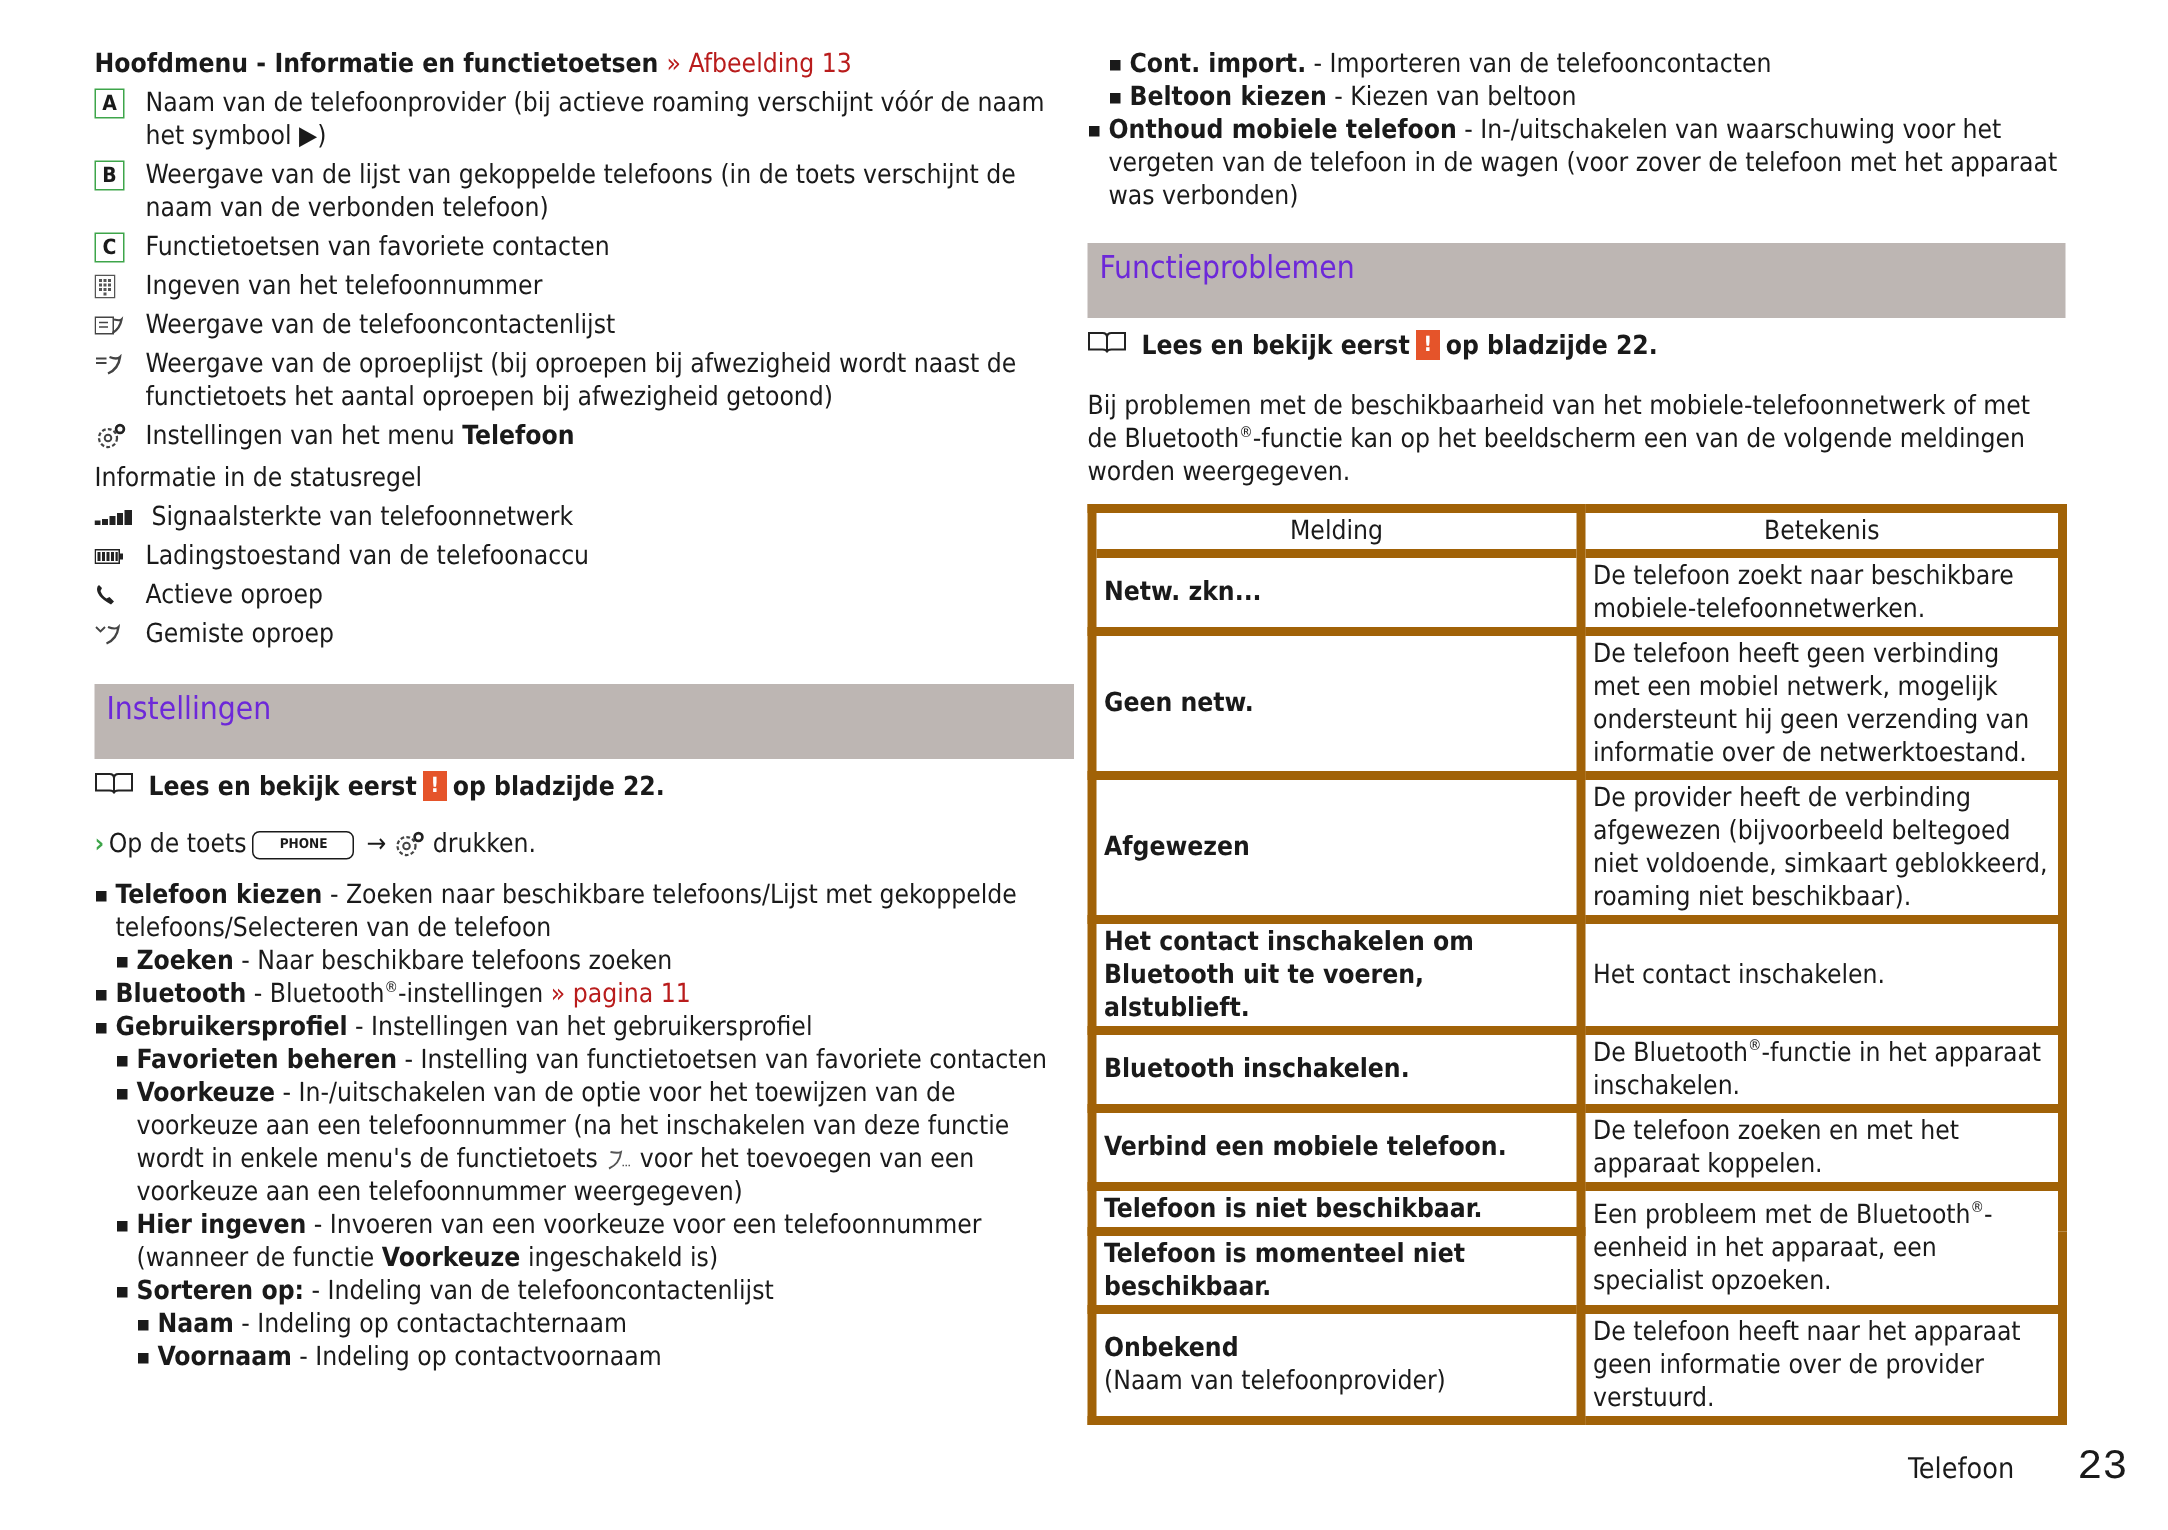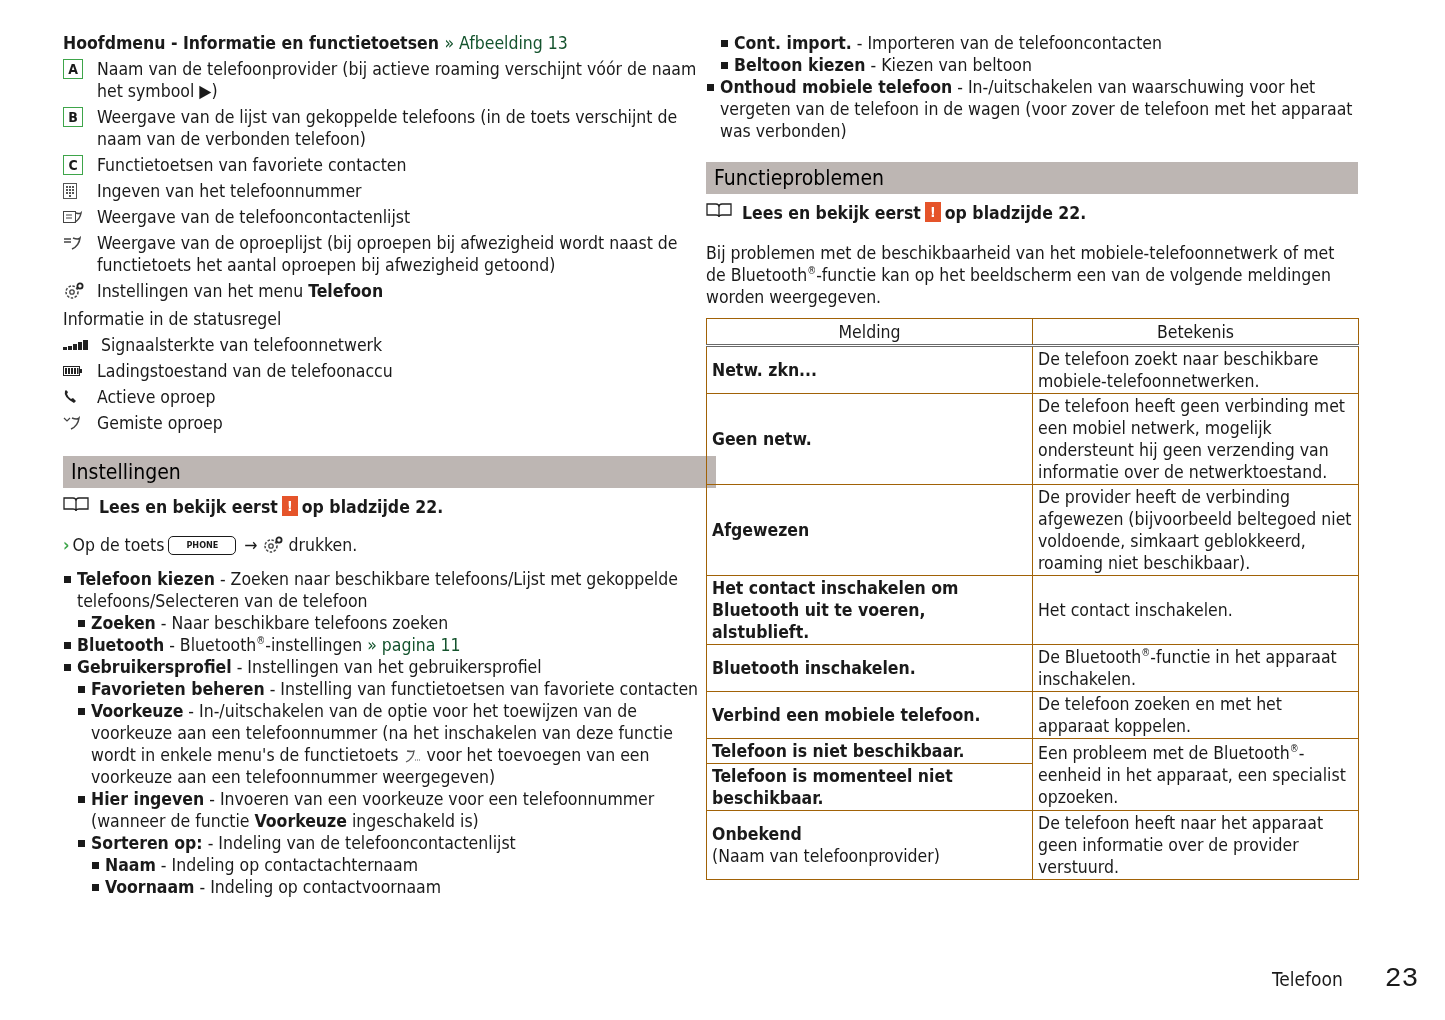--- a/index.html
+++ b/index.html
@@ -7,37 +7,37 @@
   body {
     font-family: "DejaVu Sans Condensed", "Liberation Sans Narrow", "DejaVu Sans", sans-serif;
     color: #1a1a1a;
     font-size: 17.5px;
     line-height: 22px;
     position: relative;
     font-stretch: condensed;
   }
   .col { position: absolute; top: 32px; }
   .col-left { left: 63px; width: 653px; }
-  .col-right { left: 706px; width: 652px; }
+  .col-right { left: 725px; width: 652px; }
   b, .bold { font-weight: bold; }
-  .green { color: #14532d; }
+  .green { color: #b91c1c; }
   .subhead { font-weight: normal; margin-bottom: 4px; }
   .legend-row { display: flex; align-items: flex-start; margin-bottom: 4px; }
   .legend-key { width: 34px; flex: 0 0 34px; display: flex; align-items: center; height: 22px; }
   .legend-key.wide { width: 38px; flex: 0 0 38px; }
   .letter-box {
     display: inline-flex; align-items: center; justify-content: center;
     width: 20px; height: 20px; border: 1.5px solid #3ea54a;
     font-size: 14px; font-weight: bold; color: #1a1a1a; line-height: 1;
   }
   .legend-text { flex: 1; }
   .icon svg { display: block; }
   .section-bar {
-    background: #bdb6b3; height: 32px; font-size: 21px; line-height: 33px;
-    padding-left: 8px; color: #000000;
+    background: #bdb6b3; height: 50px; font-size: 21px; line-height: 33px;
+    padding-left: 8px; color: #6d28d9;
   }
   .readfirst { display: flex; align-items: flex-start; font-weight: bold; margin-top: 8px; }
   .readfirst .book { margin-right: 10px; }
   .warn {
     display: inline-flex; align-items: center; justify-content: center;
     width: 16px; height: 20px; background: #e5542a; color: #fff;
     font-weight: bold; font-size: 14px; margin: 0 4px; line-height: 1;
   }
   .step { margin-top: 16px; display: flex; align-items: center; }
   .step .chev { color: #3ea54a; font-weight: bold; margin-right: 3px; }
@@ -50,21 +50,21 @@
   ul.menu li { position: relative; padding-left: 14px; }
   ul.menu li::before {
     content: ""; position: absolute; left: 1px; top: 8px; width: 7px; height: 7px; background: #1a1a1a;
   }
   ul.menu li.l2 { margin-left: 14px; }
   ul.menu li.l3 { margin-left: 28px; }
   .table {
     width: 653px; border: 1.5px solid #3a3a3a; border-collapse: collapse; margin-top: 10px;
   }
   .table th, .table td {
-    border: 1px solid #a16207; padding: 1px 5px; vertical-align: middle; text-align: left;
+    border: 6px solid #a16207; padding: 1px 5px; vertical-align: middle; text-align: left;
   }
   .table th { font-weight: normal; text-align: center; height: 27px; border-bottom: 3px double #6a6a6a; }
   .table td.mel { width: 326px; font-weight: bold; }
   .table td.mel .normal { font-weight: normal; }
   .footer { position: absolute; top: 968px; left: 1272px; display: flex; align-items: baseline; }
   .footer .chapter { font-size: 19px; }
   .footer .page { font-size: 28px; margin-left: 42px; font-family: Liberation Mono, monospace; }
   sup { font-size: 10px; line-height: 0; vertical-align: super; }
 </style>
 </head>

